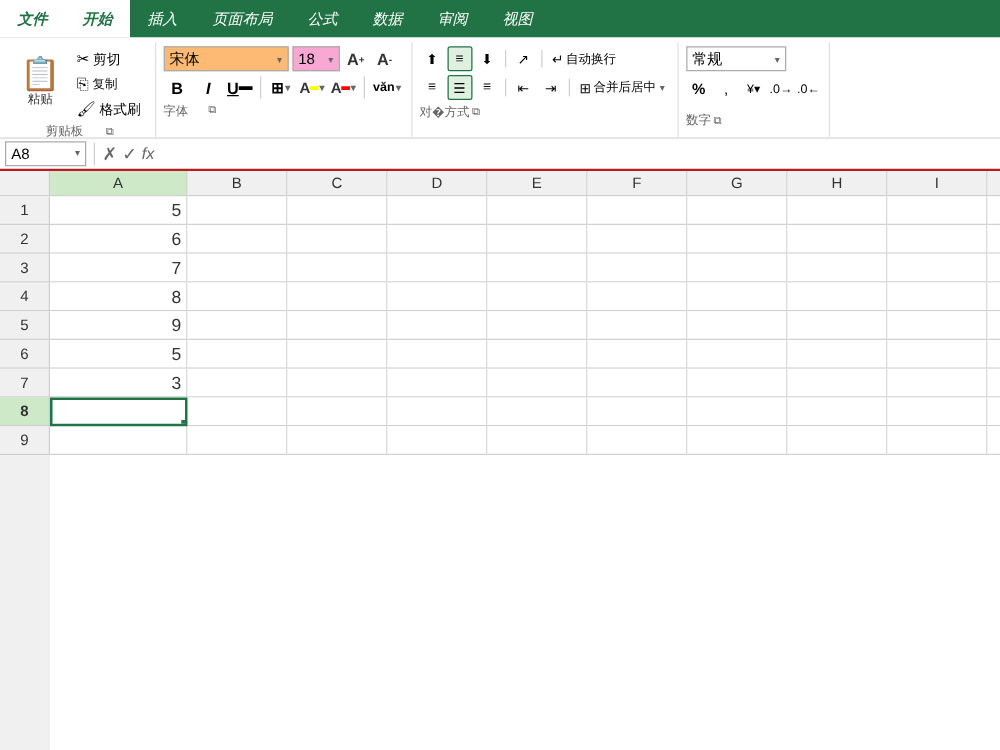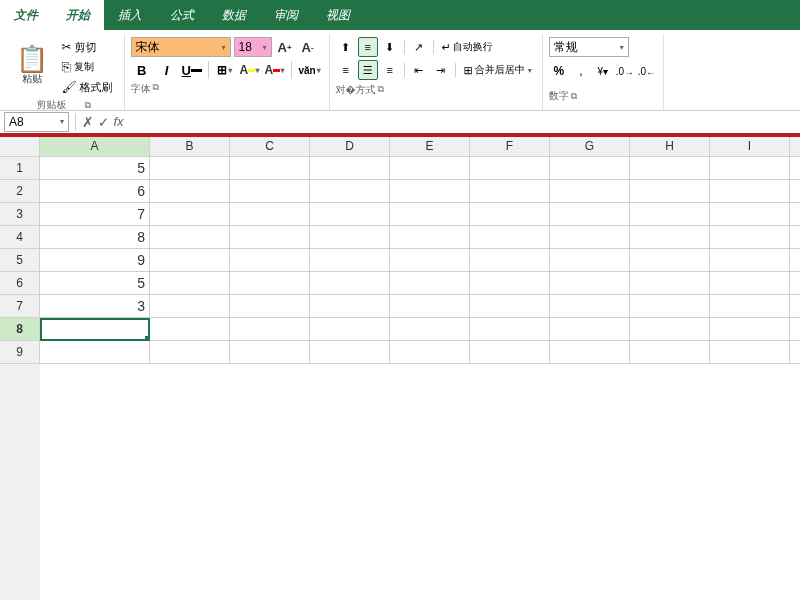--- a/index.html
+++ b/index.html
@@ -140,21 +140,21 @@
       align-items: center;
       justify-content: space-between;
       background: #fff;
     }
 
     
     .formula-bar {
       display: flex;
       align-items: center;
       height: 26px;
-      border-bottom: 4px solid #b91c1c;
+      border-bottom: 2px solid #b91c1c;
       background: #fff;
       padding: 0 4px;
       gap: 4px;
     }
 
     .cell-ref-box {
       width: 65px;
       height: 20px;
       border: 1px solid #ababab;
       padding: 0 4px;
@@ -323,20 +323,21 @@
   </style>
 </head>
 <body>
 
 <div style="width:800px; height:600px; overflow:hidden; display:flex; flex-direction:column;">
 
   <div class="ribbon-tabs">
     <div class="ribbon-tab active">文件</div>
     <div class="ribbon-tab" style="background:#fff; color:#217346; font-weight:bold;">开始</div>
     <div class="ribbon-tab">插入</div>
+    <div class="ribbon-tab">页面布局</div>
     <div class="ribbon-tab">公式</div>
     <div class="ribbon-tab">数据</div>
     <div class="ribbon-tab">审阅</div>
     <div class="ribbon-tab">视图</div>
   </div>
 
   <div class="ribbon-content" style="padding: 4px 4px 0 4px; gap: 0;">
 
     <div style="display:flex; flex-direction:column; align-items:center; padding:2px 6px 0 6px; border-right:1px solid #e0e0e0; min-width:72px;">
       <div style="display:flex; flex:1; align-items:stretch; gap:2px;">
@@ -413,21 +414,21 @@
             <span class="font-color-bar"></span>
             <span class="dropdown-arrow">▾</span>
           </div>
           <div style="width:1px; height:18px; background:#d0d0d0; margin:0 2px;"></div>
           <div class="format-btn" style="font-size:10px; min-width:26px;">
             <span>văn</span>
             <span class="dropdown-arrow">▾</span>
           </div>
         </div>
       </div>
-      <div style="font-size:10px; color:#666; margin-top:2px; display:flex; align-items:flex-start; gap:2px;">
+      <div style="font-size:10px; color:#666; margin-top:2px; display:flex; align-items:flex-start; gap:16px;">
         <span>字体</span>
         <span class="expand-icon">⧉</span>
       </div>
     </div>
 
     <div style="display:flex; flex-direction:column; padding:3px 6px 0 6px; border-right:1px solid #e0e0e0; min-width:150px;">
       <div class="align-content">
 
         <div class="align-row">
           <div class="icon-btn" style="font-size:11px;">⬆</div>

